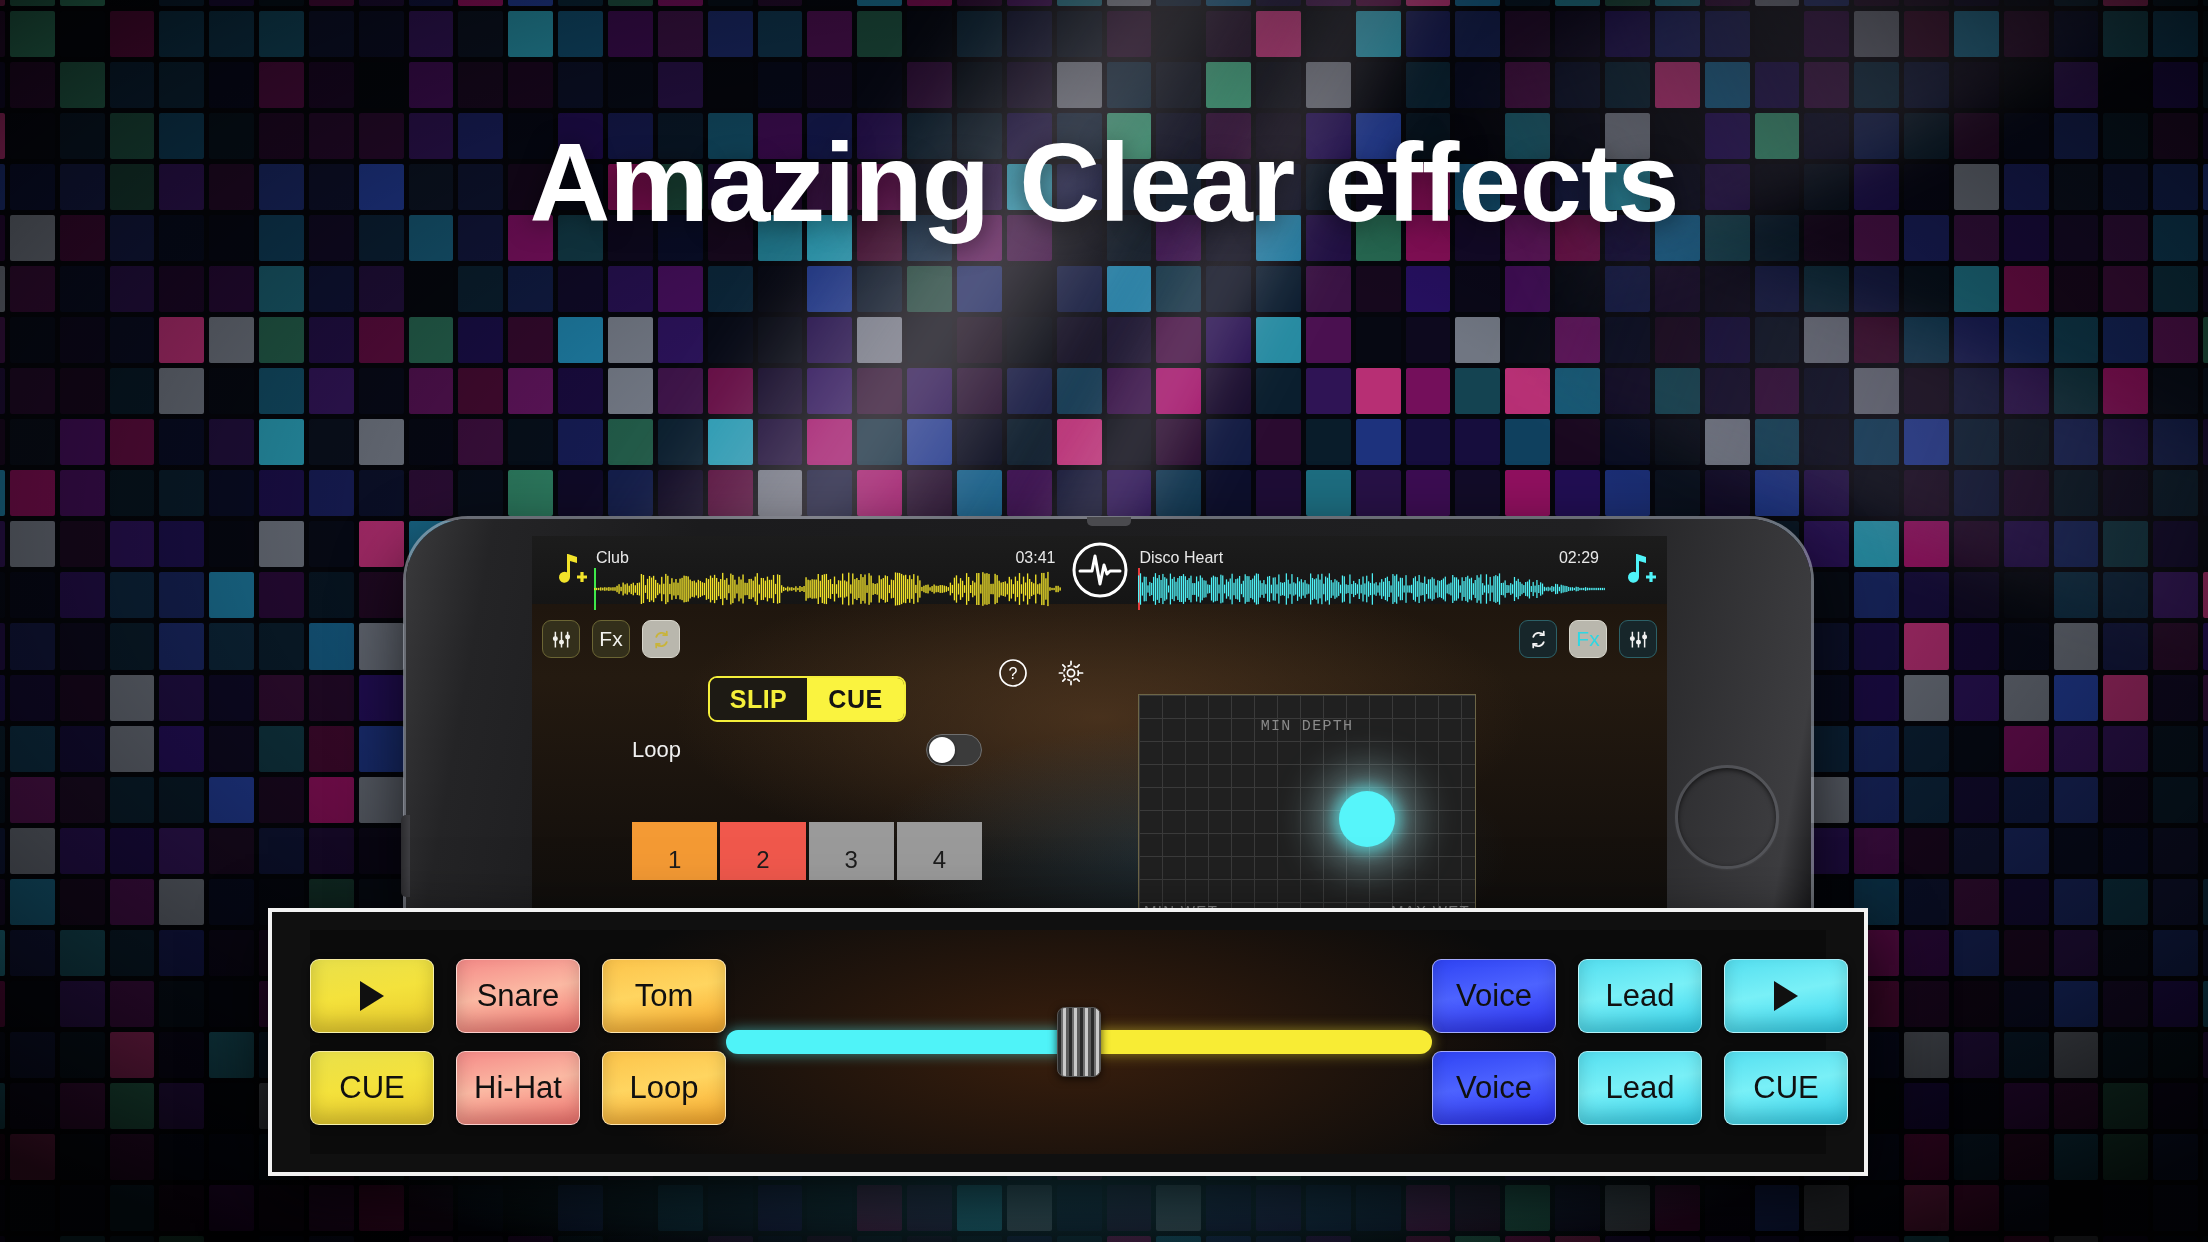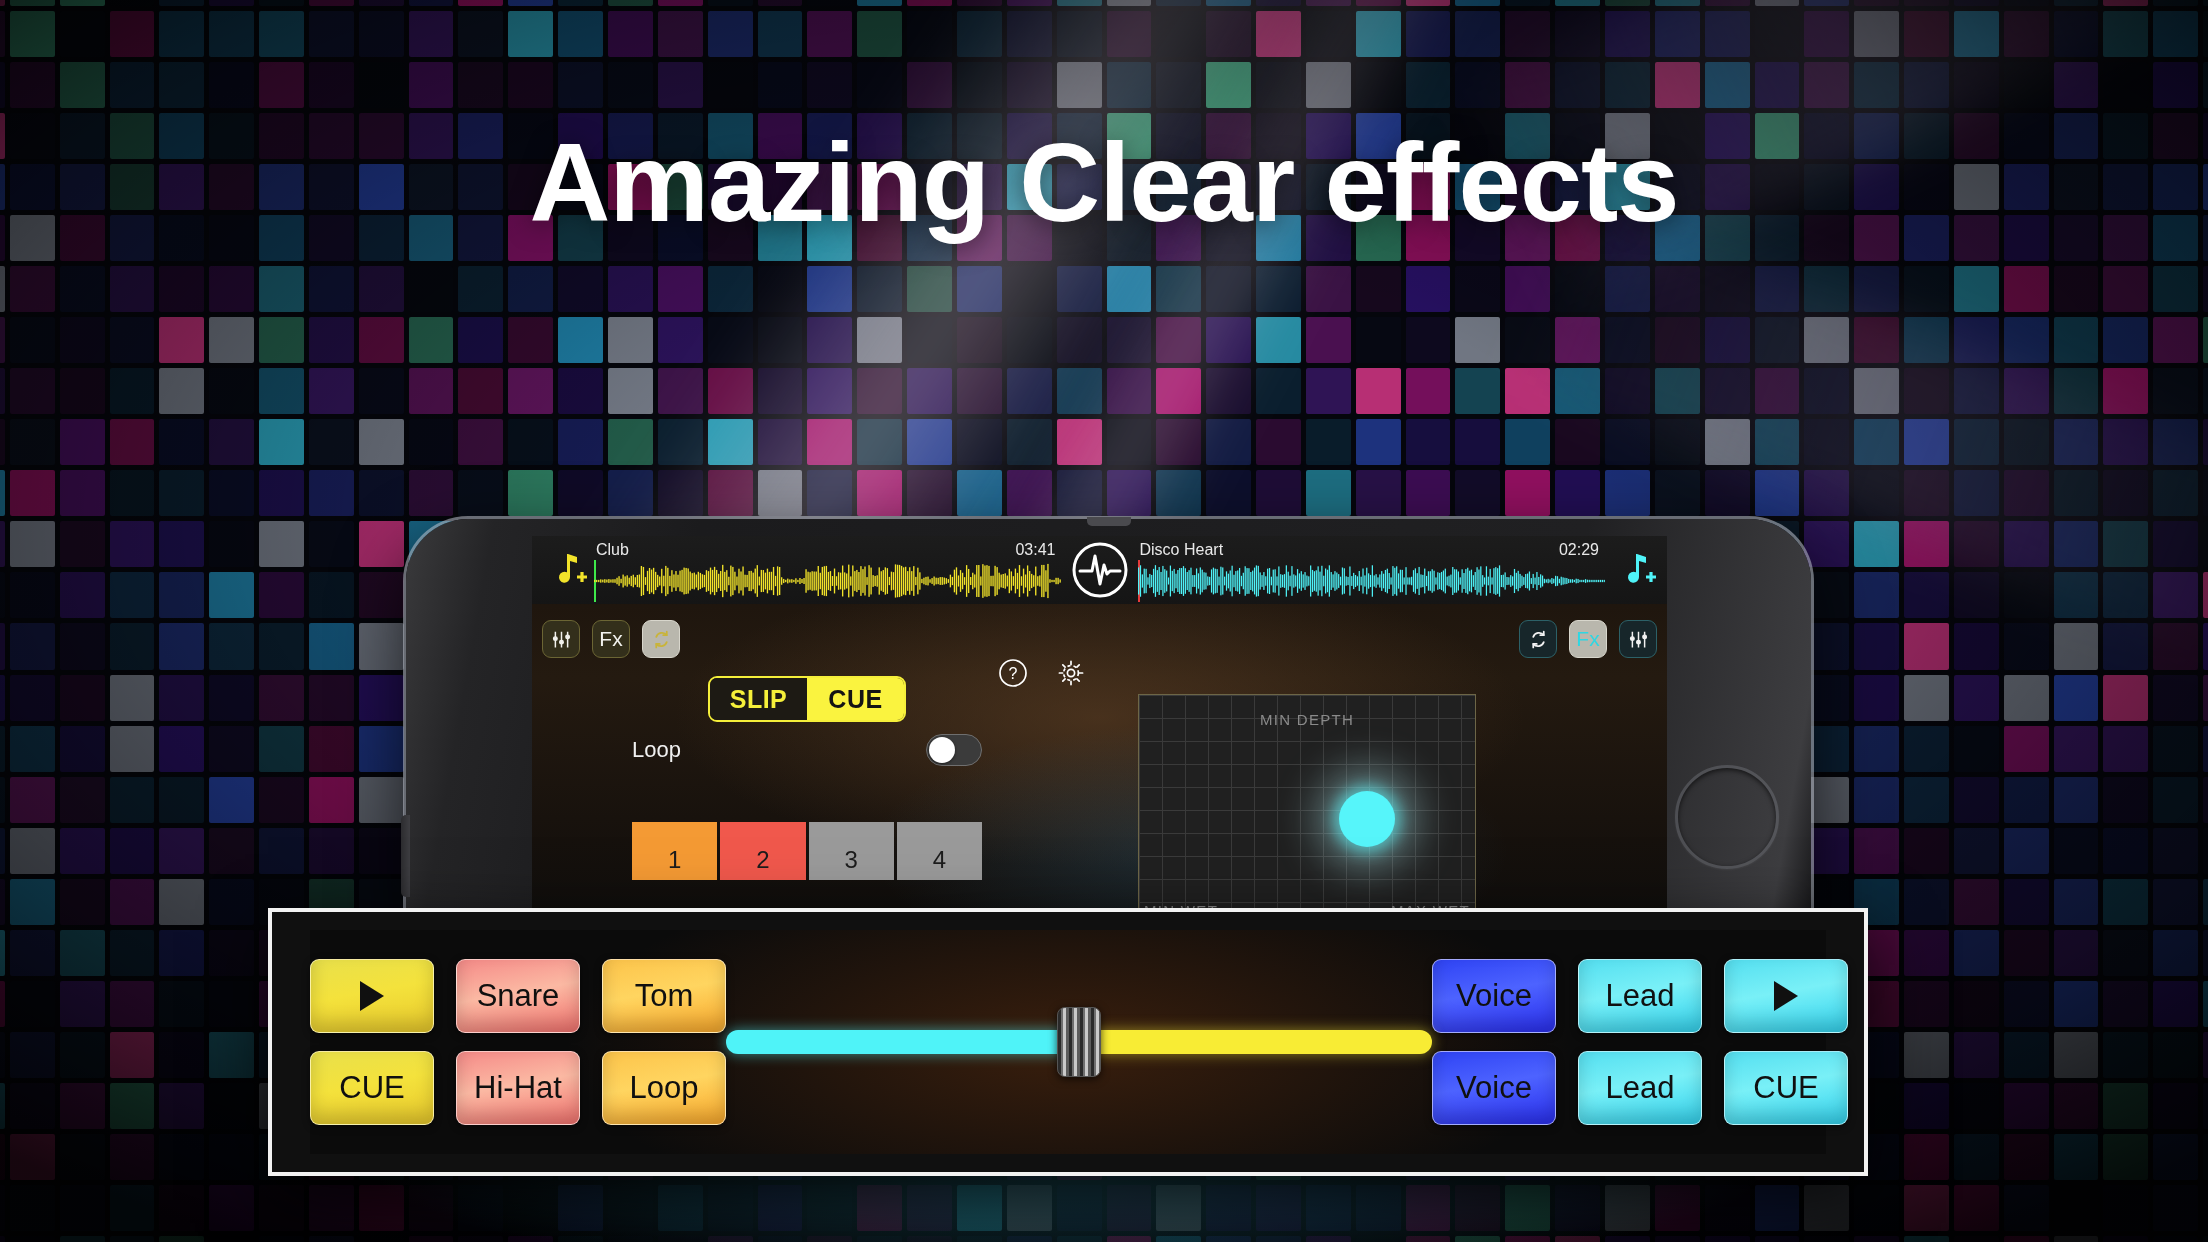--- a/index.html
+++ b/index.html
@@ -43,21 +43,21 @@
       background:
         radial-gradient(ellipse 40% 45% at 58% 78%, rgba(60,110,140,.30), rgba(0,0,0,0) 70%),
         radial-gradient(ellipse 50% 50% at 50% 45%, rgba(104,70,40,.55), rgba(0,0,0,0) 75%),
         linear-gradient(180deg,#1a120c 0%,#241a10 35%,#18120d 70%,#0e0d0c 100%); }
 
   
   #wavebar { position:absolute; left:0; top:0; width:100%; height:68px;
       background:linear-gradient(180deg,#1c1c1c,#151515); display:flex; align-items:center; }
   .wv-side { position:relative; flex:1; height:100%; }
   .note-icon { position:absolute; top:50%; transform:translateY(-50%); width:44px; height:40px; }
-  .wv-track { position:absolute; top:0; height:100%; }
+  .wv-track { position:absolute; top:8px; height:100%; }
   .wv-title { position:absolute; top:5px; font-size:16px; color:#e9e9e9; white-space:nowrap; }
   .wv-time { position:absolute; top:5px; font-size:16px; color:#e9e9e9; }
   .wv-canvas { position:absolute; top:26px; height:38px; width:100%; }
   .playhead { position:absolute; top:24px; width:2px; height:42px; }
   #sync-btn { width:64px; height:64px; flex:0 0 64px; position:relative; }
 
   
   .tool-btn { width:38px; height:38px; border-radius:9px; display:flex;
       align-items:center; justify-content:center; }
   .tool-l { border:1px solid #6b6534; background:#332f1b; }
@@ -1973,21 +1973,21 @@
         <svg viewBox="0 0 30 30" width="30" height="30" fill="none" stroke="#fff" stroke-width="1.7">
           <circle cx="15" cy="15" r="3.6"></circle>
           <path d="M15 3.4v3.2M15 23.4v3.2M26.6 15h-3.2M6.6 15H3.4M23.2 6.8l-2.3 2.3M9.1 20.9l-2.3 2.3M23.2 23.2l-2.3-2.3M9.1 9.1L6.8 6.8" stroke-linecap="round"></path>
           <circle cx="15" cy="15" r="7.4" stroke-dasharray="3.1 3.1"></circle>
         </svg>
       </div>
     </div>
 
 
     <div id="xy-pad">
-      <span class="xy-lab" style="top:16px;left:50%;transform:translateX(-50%);">MIN DEPTH</span>
+      <span class="xy-lab" style="top:23px;left:50%;transform:translateX(-50%);font-family:Liberation Mono, monospace;">MIN DEPTH</span>
       <span class="xy-lab" style="bottom:20px;left:5px;">MIN WET</span>
       <span class="xy-lab" style="bottom:20px;right:5px;">MAX WET</span>
       <div id="xy-dot"></div>
     </div>
   </div>
 </div>
 
 <div id="bottom-glow"></div>
 
 <div id="padpanel">

